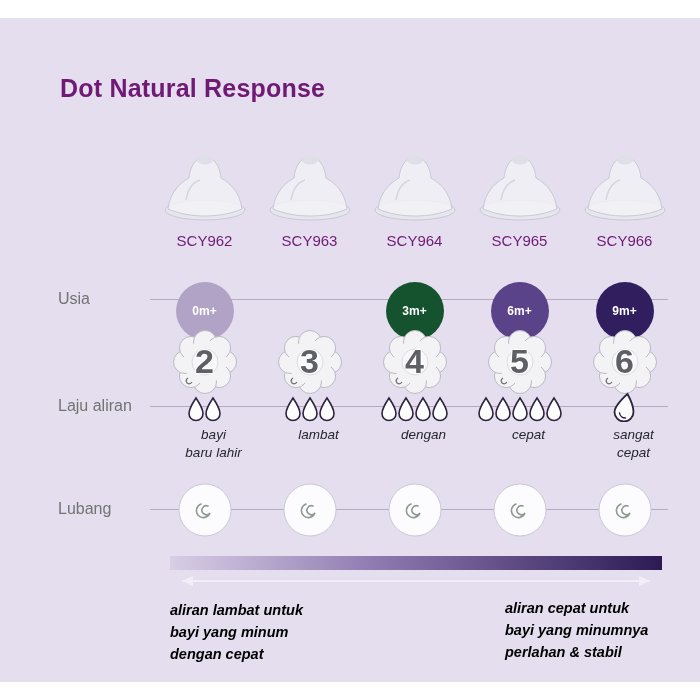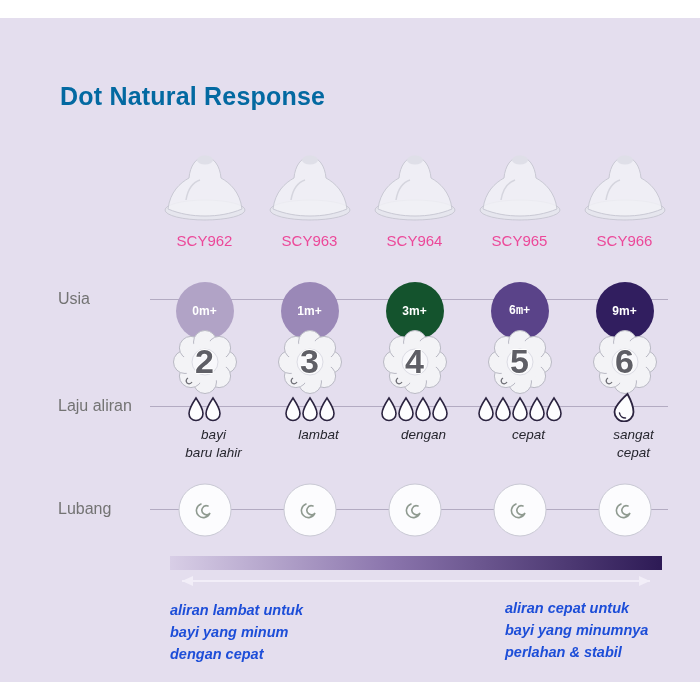--- a/index.html
+++ b/index.html
@@ -1,42 +1,42 @@
 <!DOCTYPE html>
 <html><head>
 <meta charset="utf-8">
 <style>
   html,body{margin:0;padding:0;}
   .page{position:relative;width:700px;height:700px;background:#ffffff;overflow:hidden;
         font-family:"Liberation Sans",sans-serif;color:#26262e;}
   .bg{position:absolute;left:0;top:18px;width:700px;height:664px;background:#e4deee;}
   .abs{position:absolute;}
-  .title{left:60px;top:82px;font-size:25px;font-weight:bold;color:#0369a1;letter-spacing:.2px;}
+  .title{left:60px;top:74px;font-size:25px;font-weight:bold;color:#701a75;letter-spacing:.2px;}
   .row-label{left:58px;font-size:16px;color:#737373;}
   .hline{left:150px;width:518px;height:0;border-top:1px solid #b3abc2;}
   .col{position:absolute;top:130px;width:105px;height:430px;}
   .col .item{position:absolute;left:50%;transform:translateX(-50%);}
   .teat{top:18px;}
-  .code{top:102px;width:105px;text-align:center;font-size:15px;color:#ec4899;}
+  .code{top:102px;width:105px;text-align:center;font-size:15px;color:#701a75;}
   .age{top:152px;width:58px;height:58px;border-radius:50%;color:#ffffff;font-weight:bold;
        font-size:12px;line-height:58px;text-align:center;}
   .flower{top:200px;width:64px;height:64px;}
   .flower .num{position:absolute;left:0;top:0;width:64px;height:64px;text-align:center;
        line-height:62px;font-size:34px;font-weight:bold;color:#5f5f66;
        text-shadow:-1px 0 #fff,1px 0 #fff,0 -1px #fff,0 1px #fff;}
   .drops{top:262px;width:105px;display:flex;justify-content:center;align-items:flex-end;height:30px;}
   .drops svg{margin:0 -1px;}
   .flow-label{top:296px;width:105px;text-align:center;padding-left:18px;box-sizing:border-box;
        font-style:italic;font-size:13.5px;line-height:1.3;color:#26262e;white-space:pre-line;}
   .hole{top:352px;width:56px;height:56px;}
   .grad-bar{left:170px;top:556px;width:492px;height:14px;
        background:linear-gradient(90deg,#d8cee6 0%,#8a74ac 45%,#2d1a55 100%);}
   .arrow-svg{left:170px;top:574px;}
   .legend{width:215px;font-size:14.5px;font-weight:bold;font-style:italic;line-height:1.5;
-       color:#1d4ed8;white-space:pre-line;}
+       color:#000000;white-space:pre-line;}
   .legend.left{left:170px;top:600px;}
   .legend.right{left:505px;top:598px;}
 </style>
 </head>
 <body>
 
 <div class="page">
   <div class="bg"></div>
 
   <div class="abs title">Dot Natural Response</div>
@@ -99,21 +99,20 @@
   <div class="col" style="left:257px">
     <span class="item teat">
       <svg width="90" height="74" viewBox="0 0 90 74">
         <ellipse cx="45" cy="62" rx="40" ry="10" fill="#e7e7ee" stroke="#c6c6d1" stroke-width="1" opacity="0.9"></ellipse>
         <path d="M8,61 C10,44 20,35 29,30 C30,18 36,9 45,9 C54,9 60,18 61,30 C70,35 80,44 82,61 C70,66 58,68 45,68 C32,68 20,66 8,61 Z" fill="#f1f1f6" fill-opacity="0.85" stroke="#c9c9d4" stroke-width="1"></path>
         <ellipse cx="45" cy="12" rx="8" ry="4.5" fill="#dfdfe8"></ellipse>
         <path d="M26,52 C28,40 34,34 40,32" stroke="#d5d5de" stroke-width="1.5" fill="none"></path>
       </svg>
     </span>
     <div class="item code">SCY963</div>
-    <div class="item age" style="background-color: rgb(154, 136, 183);">1m+</div>
     <span class="item flower">
       <svg width="64" height="64" viewBox="0 0 64 64">
         <g fill="#f3f3f6" stroke="#b9b9c4" stroke-width="1">
           <circle cx="52" cy="32" r="11.5"></circle>
             <circle cx="46.1" cy="46.1" r="11.5"></circle>
           <circle cx="32" cy="52" r="11.5"></circle>
             <circle cx="17.9" cy="46.1" r="11.5"></circle>
           <circle cx="12" cy="32" r="11.5"></circle>
             <circle cx="17.9" cy="17.9" r="11.5"></circle>
           <circle cx="32" cy="12" r="11.5"></circle>
@@ -200,21 +199,21 @@
   <div class="col" style="left:467px">
     <span class="item teat">
       <svg width="90" height="74" viewBox="0 0 90 74">
         <ellipse cx="45" cy="62" rx="40" ry="10" fill="#e7e7ee" stroke="#c6c6d1" stroke-width="1" opacity="0.9"></ellipse>
         <path d="M8,61 C10,44 20,35 29,30 C30,18 36,9 45,9 C54,9 60,18 61,30 C70,35 80,44 82,61 C70,66 58,68 45,68 C32,68 20,66 8,61 Z" fill="#f1f1f6" fill-opacity="0.85" stroke="#c9c9d4" stroke-width="1"></path>
         <ellipse cx="45" cy="12" rx="8" ry="4.5" fill="#dfdfe8"></ellipse>
         <path d="M26,52 C28,40 34,34 40,32" stroke="#d5d5de" stroke-width="1.5" fill="none"></path>
       </svg>
     </span>
     <div class="item code">SCY965</div>
-    <div class="item age" style="background-color: rgb(90, 67, 137); font-family: Liberation Mono, monospace;">6m+</div>
+    <div class="item age" style="background-color: rgb(90, 67, 137);">6m+</div>
     <span class="item flower">
       <svg width="64" height="64" viewBox="0 0 64 64">
         <g fill="#f3f3f6" stroke="#b9b9c4" stroke-width="1">
           <circle cx="52" cy="32" r="11.5"></circle>
             <circle cx="46.1" cy="46.1" r="11.5"></circle>
           <circle cx="32" cy="52" r="11.5"></circle>
             <circle cx="17.9" cy="46.1" r="11.5"></circle>
           <circle cx="12" cy="32" r="11.5"></circle>
             <circle cx="17.9" cy="17.9" r="11.5"></circle>
           <circle cx="32" cy="12" r="11.5"></circle>

